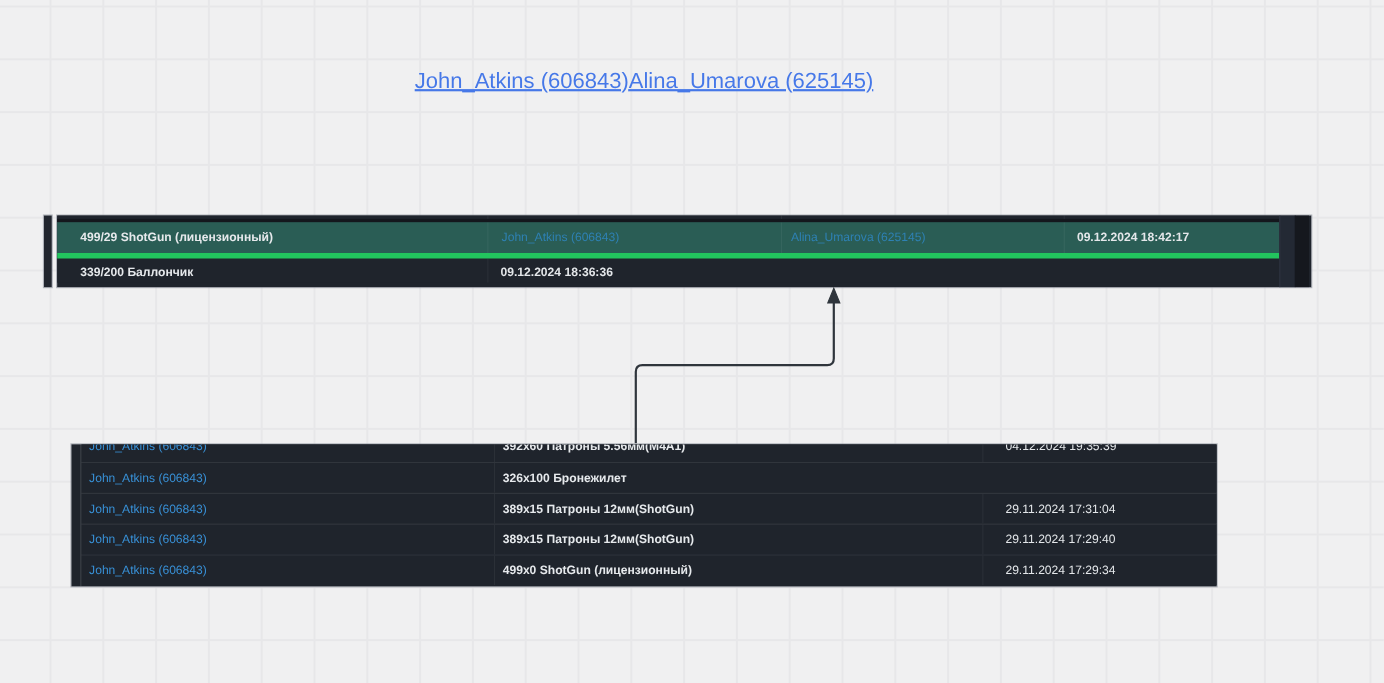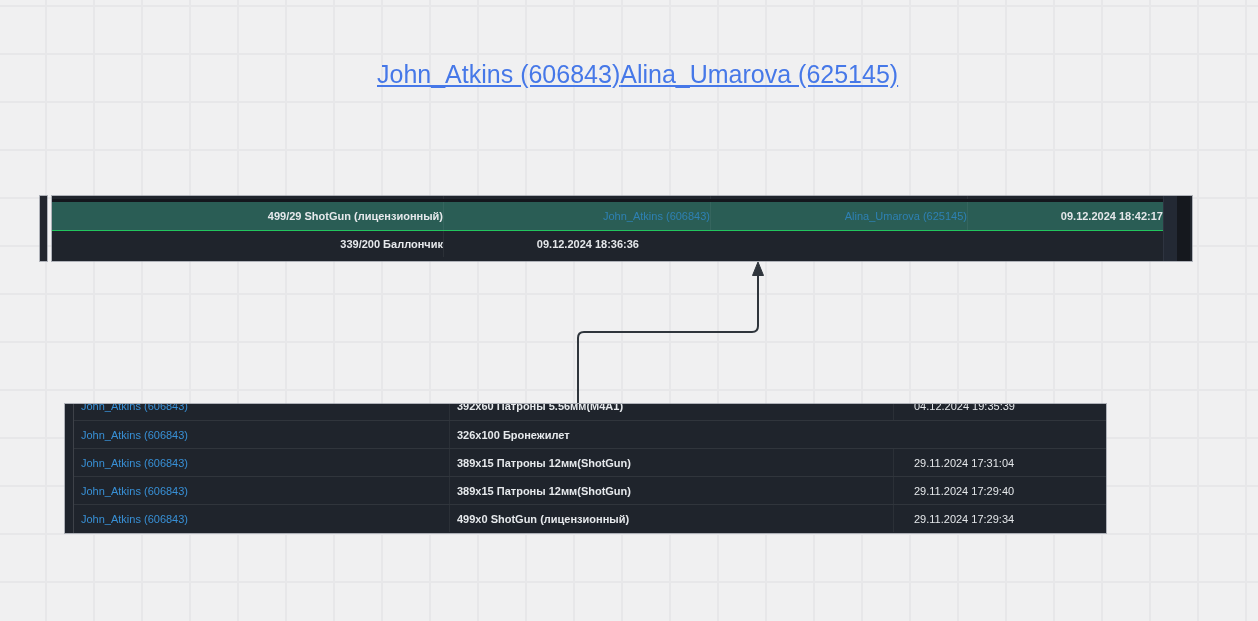--- a/index.html
+++ b/index.html
@@ -14,21 +14,21 @@
     background-image:
       linear-gradient(to right, #e7e7e9 2px, transparent 2px),
       linear-gradient(to bottom, #e7e7e9 2px, transparent 2px);
     background-size:48px 48px;
     background-position:45px 5px;
   }
 
   
   .title{
     position:absolute;left:377px;top:61px;white-space:nowrap;
-    font-size:25px;line-height:26px;
+    font-size:20px;line-height:26px;
   }
   .tlink{
     color:#4678e8;text-decoration:underline;cursor:pointer;
   }
 
   
   .trow{display:flex;box-sizing:border-box;overflow:hidden;background:#1f242c;}
   .cell{
     box-sizing:border-box;overflow:hidden;white-space:nowrap;
     font-size:11px;color:#e6e9ec;flex:none;
@@ -40,34 +40,34 @@
   
   .table-top{position:absolute;left:40px;top:196px;width:1152px;height:65px;}
   .table-top .sliver{
     position:absolute;left:0;top:0;bottom:0;width:7px;background:#22262e;
     box-shadow:0 0 0 1px rgba(140,145,155,.65);
   }
   .table-top .main{
     position:absolute;left:12px;top:0;bottom:0;right:0;background:#1f242c;
     box-shadow:0 0 0 1px rgba(140,145,155,.65);
   }
-  .table-top .trow{width:1111px;height:27px;text-align:right;}
+  .table-top .trow{width:1111px;height:27px;}
   .table-top .cell{line-height:27px;}
   .table-top .c1{width:391px;padding-left:21px;}
   .table-top .c2{width:267px;padding-left:12px;}
   .table-top .c3{width:257px;padding-left:8px;}
   .table-top .c4{width:196px;padding-left:11px;}
   .table-top .c2,.table-top .c3,.table-top .c4{border-left:1px solid rgba(255,255,255,.055);}
   .table-top .c4{font-weight:600;}
   .table-top .trow.clipped{height:6px;border-bottom:3px solid #14171d;}
   .table-top .trow.clipped .cell{margin-top:-21px;}
   .table-top .trow.highlight{background:#2a5d55;height:28px;}
   .table-top .trow.highlight .cell{line-height:28px;}
   .table-top .trow.highlight .link{color:#2e81b4;}
-  #topRows .trow + .trow{border-top:1px solid #22c55e;}
+  #topRows .trow + .trow{border-top:5px solid #22c55e;}
   .strip{position:absolute;top:0;bottom:0;}
   .strip.s1{left:1111px;width:14px;background:#232934;border-left:1px solid #2e3440;}
   .strip.s2{left:1125px;width:13px;background:#15181e;}
 
   
   .table-bottom{
     position:absolute;left:65px;top:404px;width:1041px;height:129px;
     background:#1f242c;box-shadow:0 0 0 1px rgba(140,145,155,.65);
   }
   .table-bottom .sliver2{

